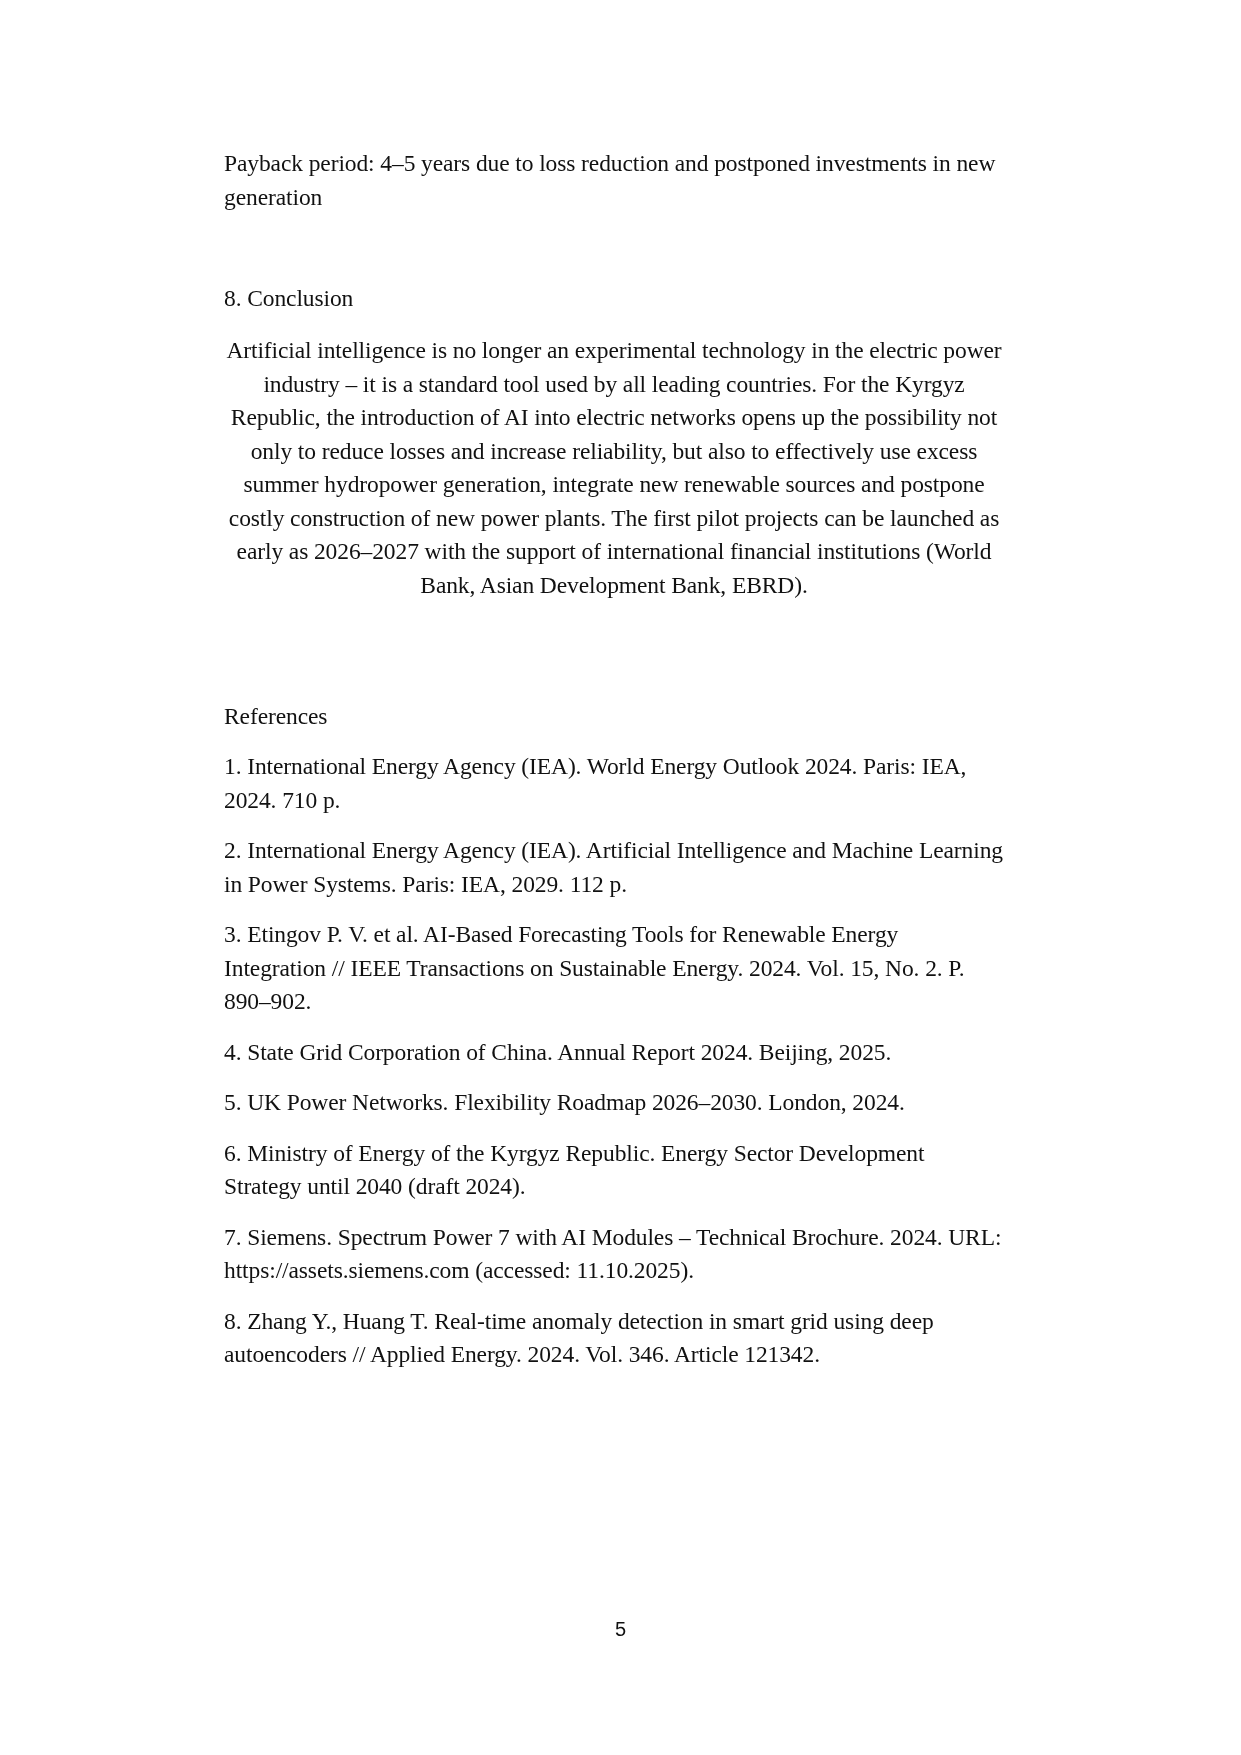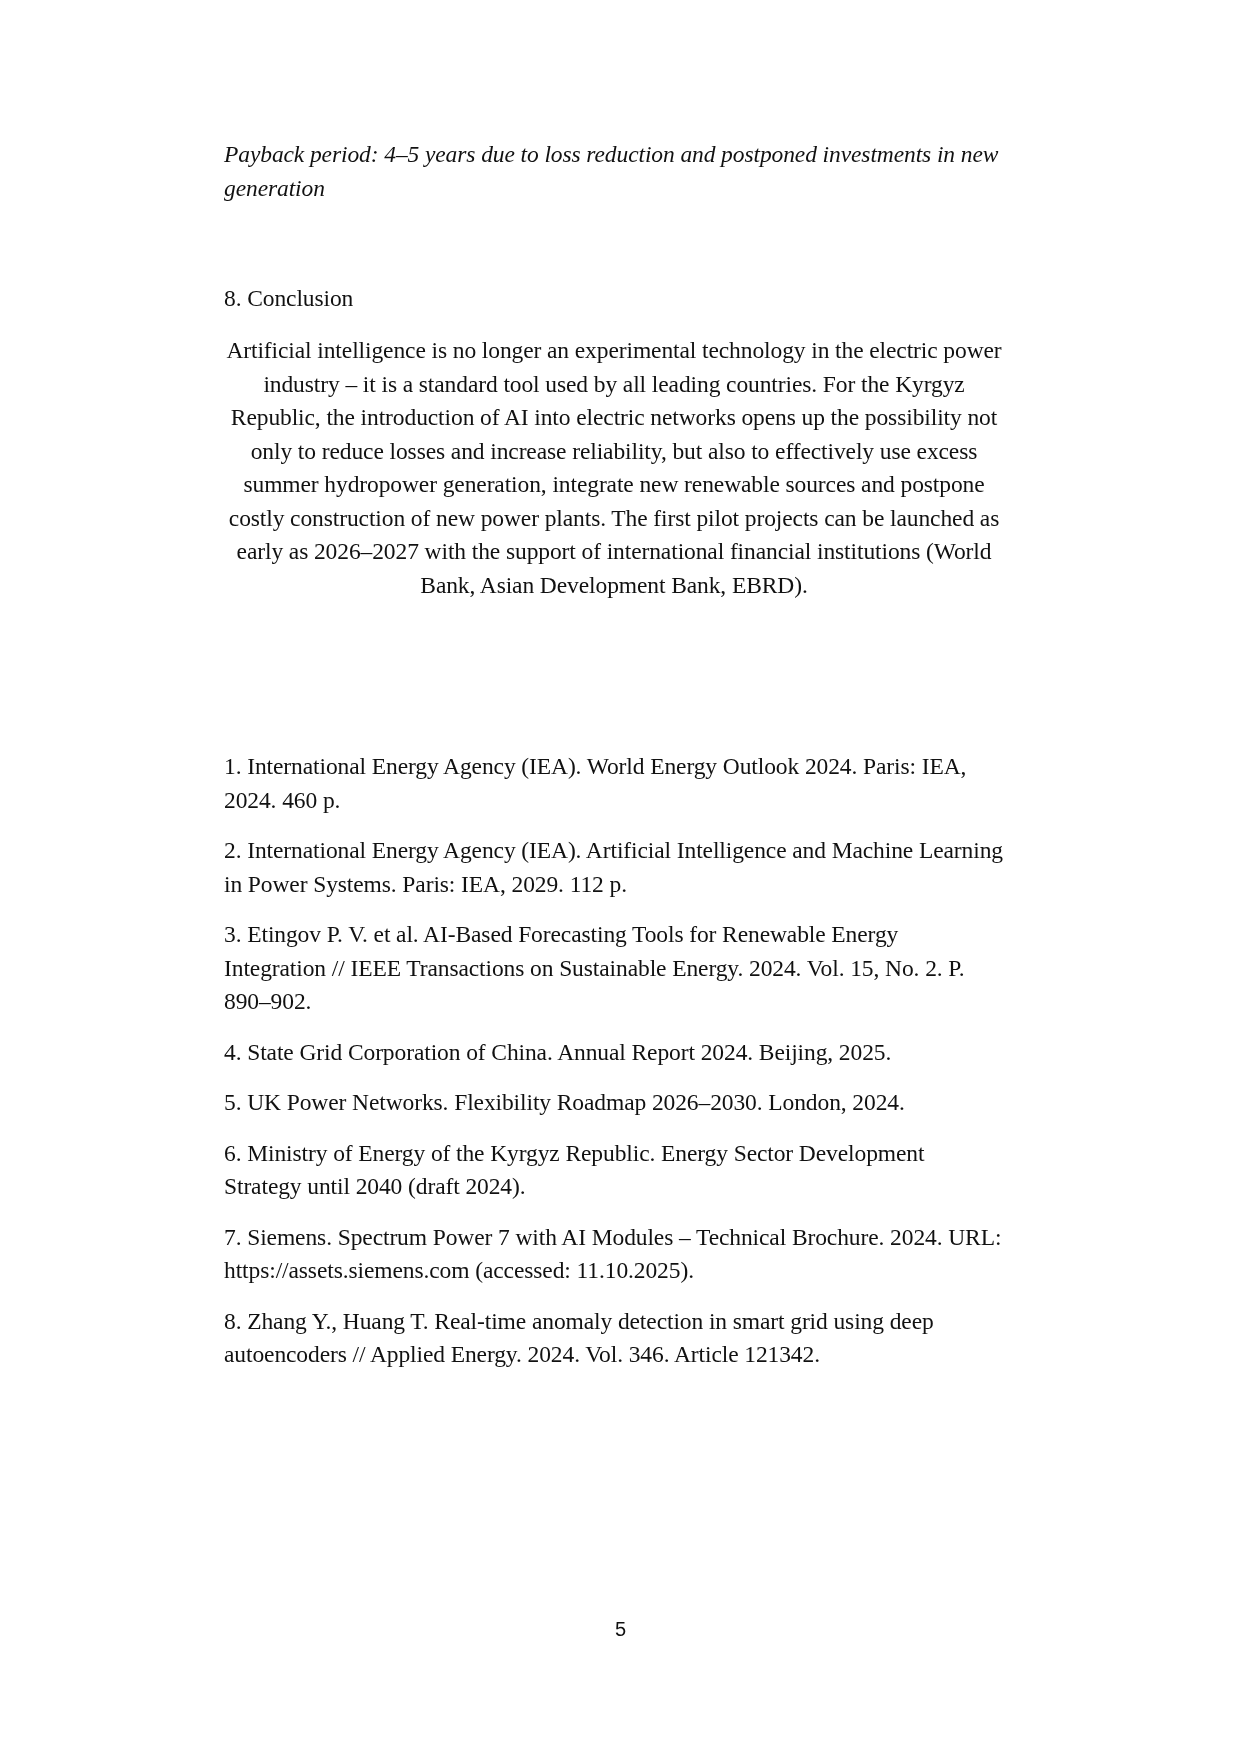--- a/index.html
+++ b/index.html
@@ -5,44 +5,45 @@
     html, body { margin: 0; padding: 0; background: #ffffff; }
     body {
       width: 1241px; height: 1755px; position: relative; overflow: hidden;
       font-family: "Liberation Serif", serif; color: #111111;
     }
     .page { position: absolute; left: 0; top: 0; width: 1241px; height: 1755px; background: #fff; }
     .text {
       position: absolute; left: 224px; width: 780px;
       font-size: 23.5px; line-height: 33.5px; letter-spacing: -0.1px;
     }
-    .payback { top: 138px; font-style: italic; }
+    .payback { top: 147px; }
     .h-conclusion { top: 282px; }
     .conclusion-body { top: 334px; text-align: center; }
     .h-references { top: 700px; }
     .refs { top: 750px; }
     .ref { margin: 0 0 17px 0; }
     p { margin: 0; }
     .page-number {
       position: absolute; top: 1618px; left: 0; width: 1241px; text-align: center;
       font-family: "Liberation Sans", sans-serif; font-size: 20px; color: #111;
     }
   </style>
 </head>
 <body>
 
 <div class="page">
   <p class="text payback">Payback period: 4–5 years due to loss reduction and postponed investments in new generation</p>
 
   <p class="text h-conclusion">8. Conclusion</p>
   <p class="text conclusion-body">Artificial intelligence is no longer an experimental technology in the electric power industry – it is a standard tool used by all leading countries. For the Kyrgyz Republic, the introduction of AI into electric networks opens up the possibility not only to reduce losses and increase reliability, but also to effectively use excess summer hydropower generation, integrate new renewable sources and postpone costly construction of new power plants. The first pilot projects can be launched as early as 2026–2027 with the support of international financial institutions (World Bank, Asian Development Bank, EBRD).</p>
 
+  <p class="text h-references">References</p>
 
   <div class="text refs">
-    <p class="ref">1. International Energy Agency (IEA). World Energy Outlook 2024. Paris: IEA, 2024. 460 p.</p>
+    <p class="ref">1. International Energy Agency (IEA). World Energy Outlook 2024. Paris: IEA, 2024. 710 p.</p>
     <p class="ref">2. International Energy Agency (IEA). Artificial Intelligence and Machine Learning in Power Systems. Paris: IEA, 2029. 112 p.</p>
     <p class="ref">3. Etingov P. V. et al. AI-Based Forecasting Tools for Renewable Energy Integration // IEEE Transactions on Sustainable Energy. 2024. Vol. 15, No. 2. P. 890–902.</p>
     <p class="ref">4. State Grid Corporation of China. Annual Report 2024. Beijing, 2025.</p>
     <p class="ref">5. UK Power Networks. Flexibility Roadmap 2026–2030. London, 2024.</p>
     <p class="ref">6. Ministry of Energy of the Kyrgyz Republic. Energy Sector Development Strategy until 2040 (draft 2024).</p>
     <p class="ref">7. Siemens. Spectrum Power 7 with AI Modules – Technical Brochure. 2024. URL: https://assets.siemens.com (accessed: 11.10.2025).</p>
     <p class="ref">8. Zhang Y., Huang T. Real-time anomaly detection in smart grid using deep autoencoders // Applied Energy. 2024. Vol. 346. Article 121342.</p>
   </div>
 
   <div class="page-number">5</div>

